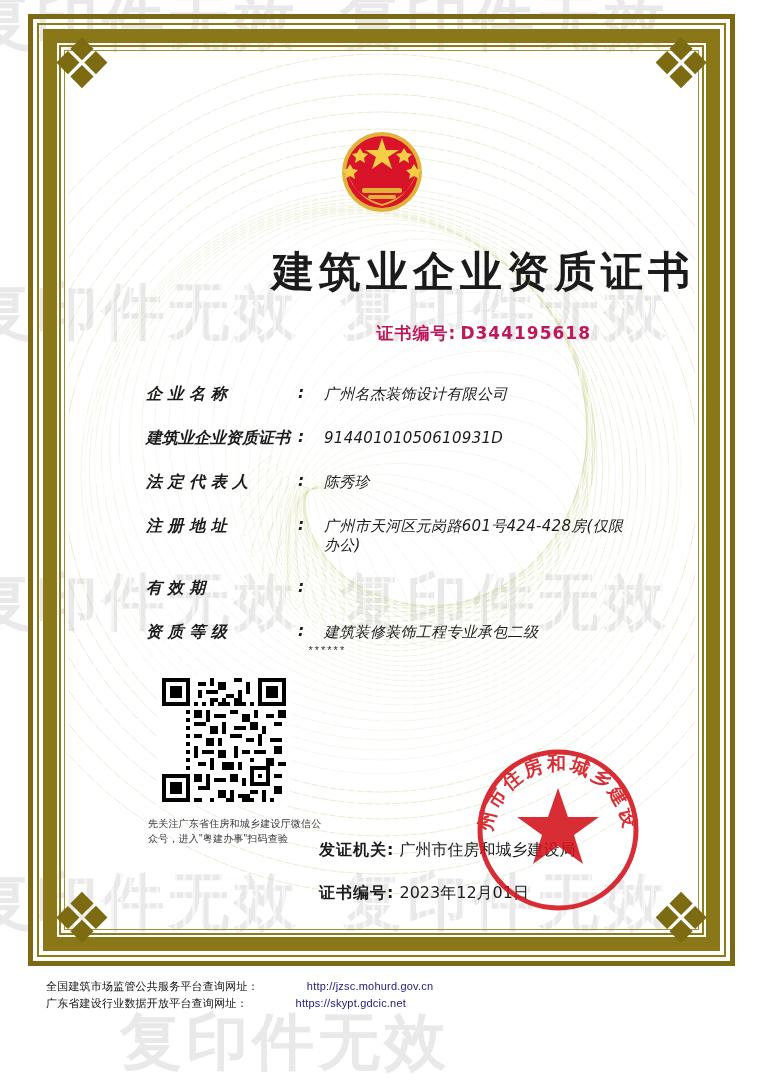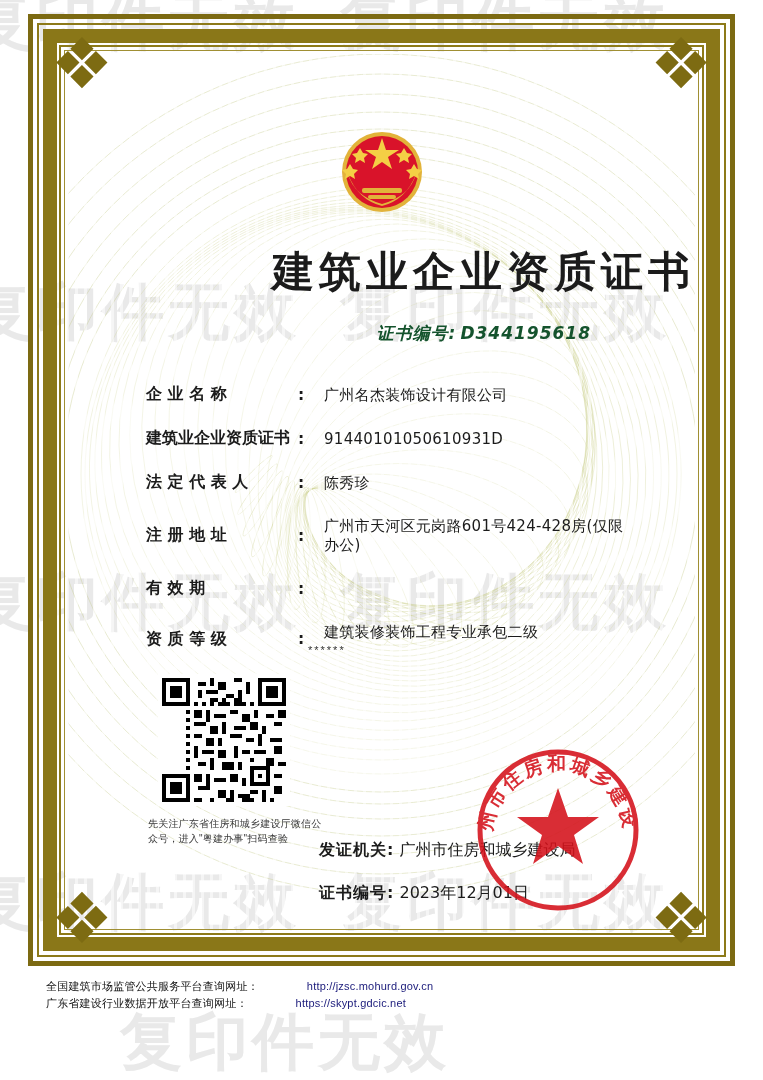--- a/index.html
+++ b/index.html
@@ -138,39 +138,39 @@
     color: #1b1b1b;
     font-family: "DejaVu Sans", sans-serif;
   }
 
   .cert-no {
     position: absolute;
     top: 268px;
     right: 104px;
     font-size: 17px;
     font-weight: bold;
-    color: #14532d;
+    color: #be185d;
     letter-spacing: 1px;
     font-family: "DejaVu Sans", sans-serif;
-    font-style: italic;
   }
   .cert-no .lbl { margin-right: 4px; }
 
   .fields {
     position: absolute;
     top: 330px;
     left: 78px;
     right: 60px;
   }
   .field-row {
     display: flex;
-    align-items: center;
+    align-items: flex-start;
     margin-bottom: 23px;
     font-size: 15.5px;
     color: #1b1b1b;
+    font-style: italic;
   }
   .field-label {
     width: 152px;
     flex: none;
     font-weight: bold;
     font-size: 16px;
     letter-spacing: 0px;
     font-family: "DejaVu Sans", sans-serif;
   }
   .field-label.spread {

